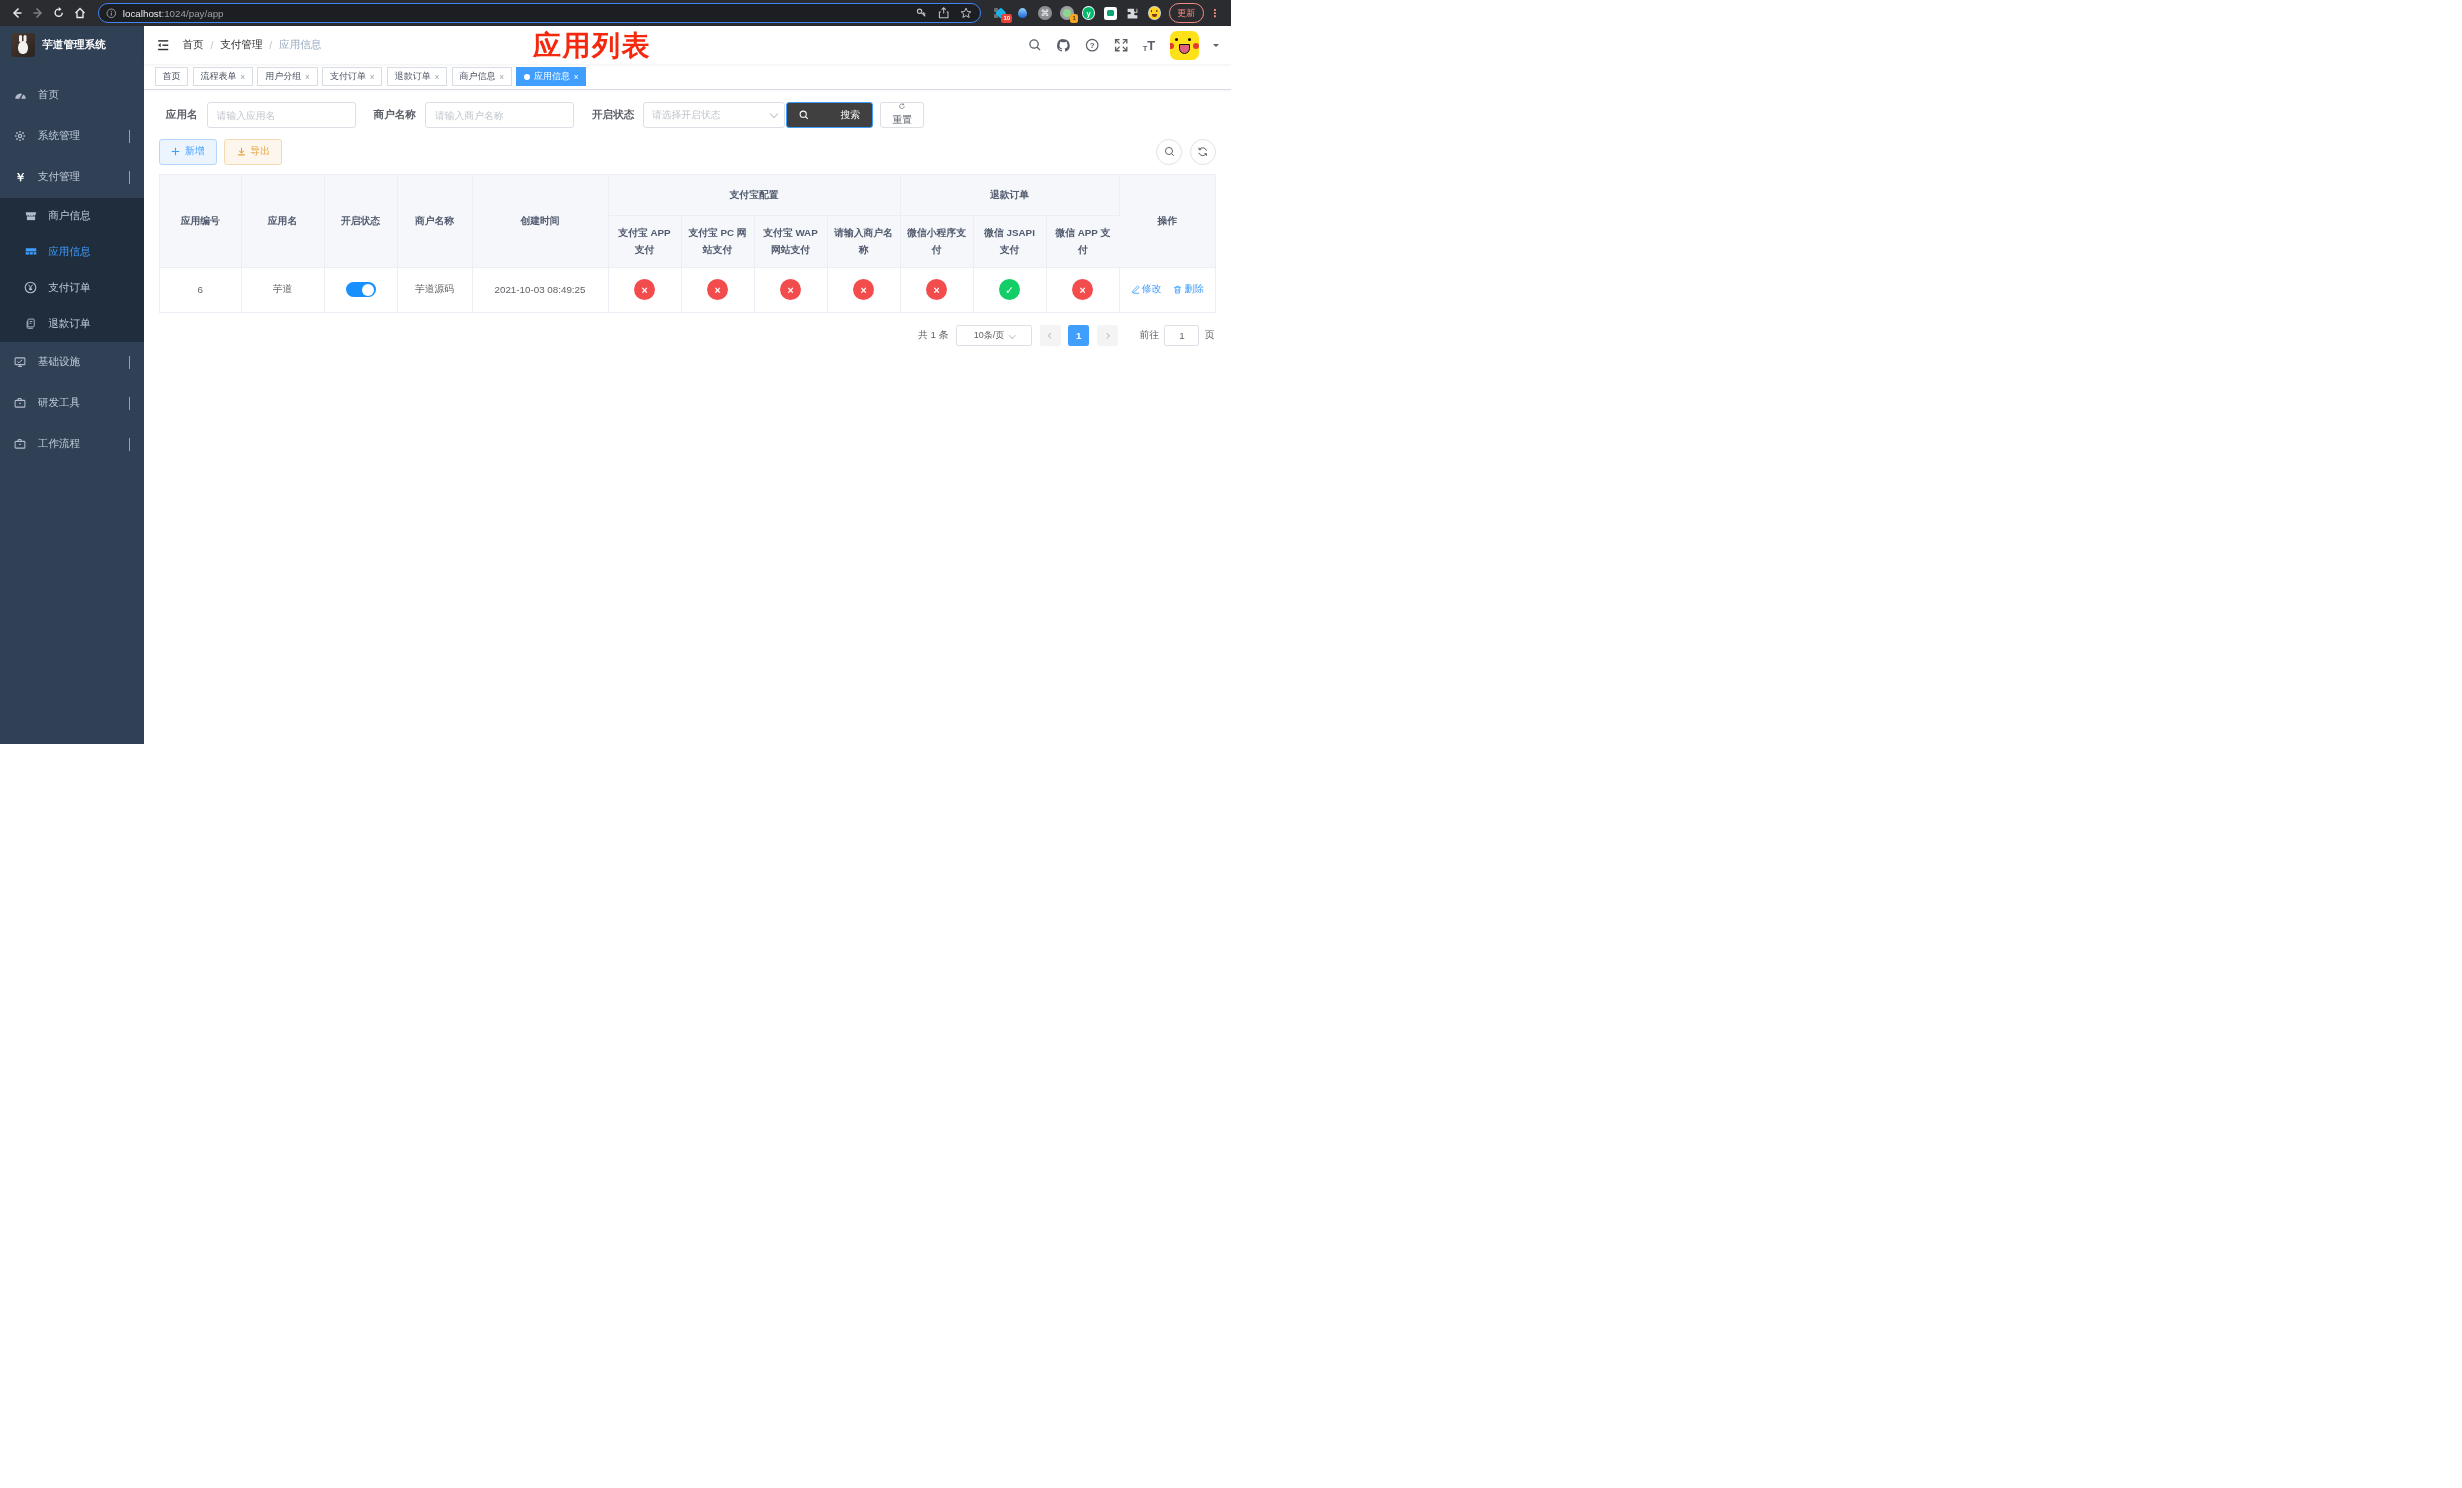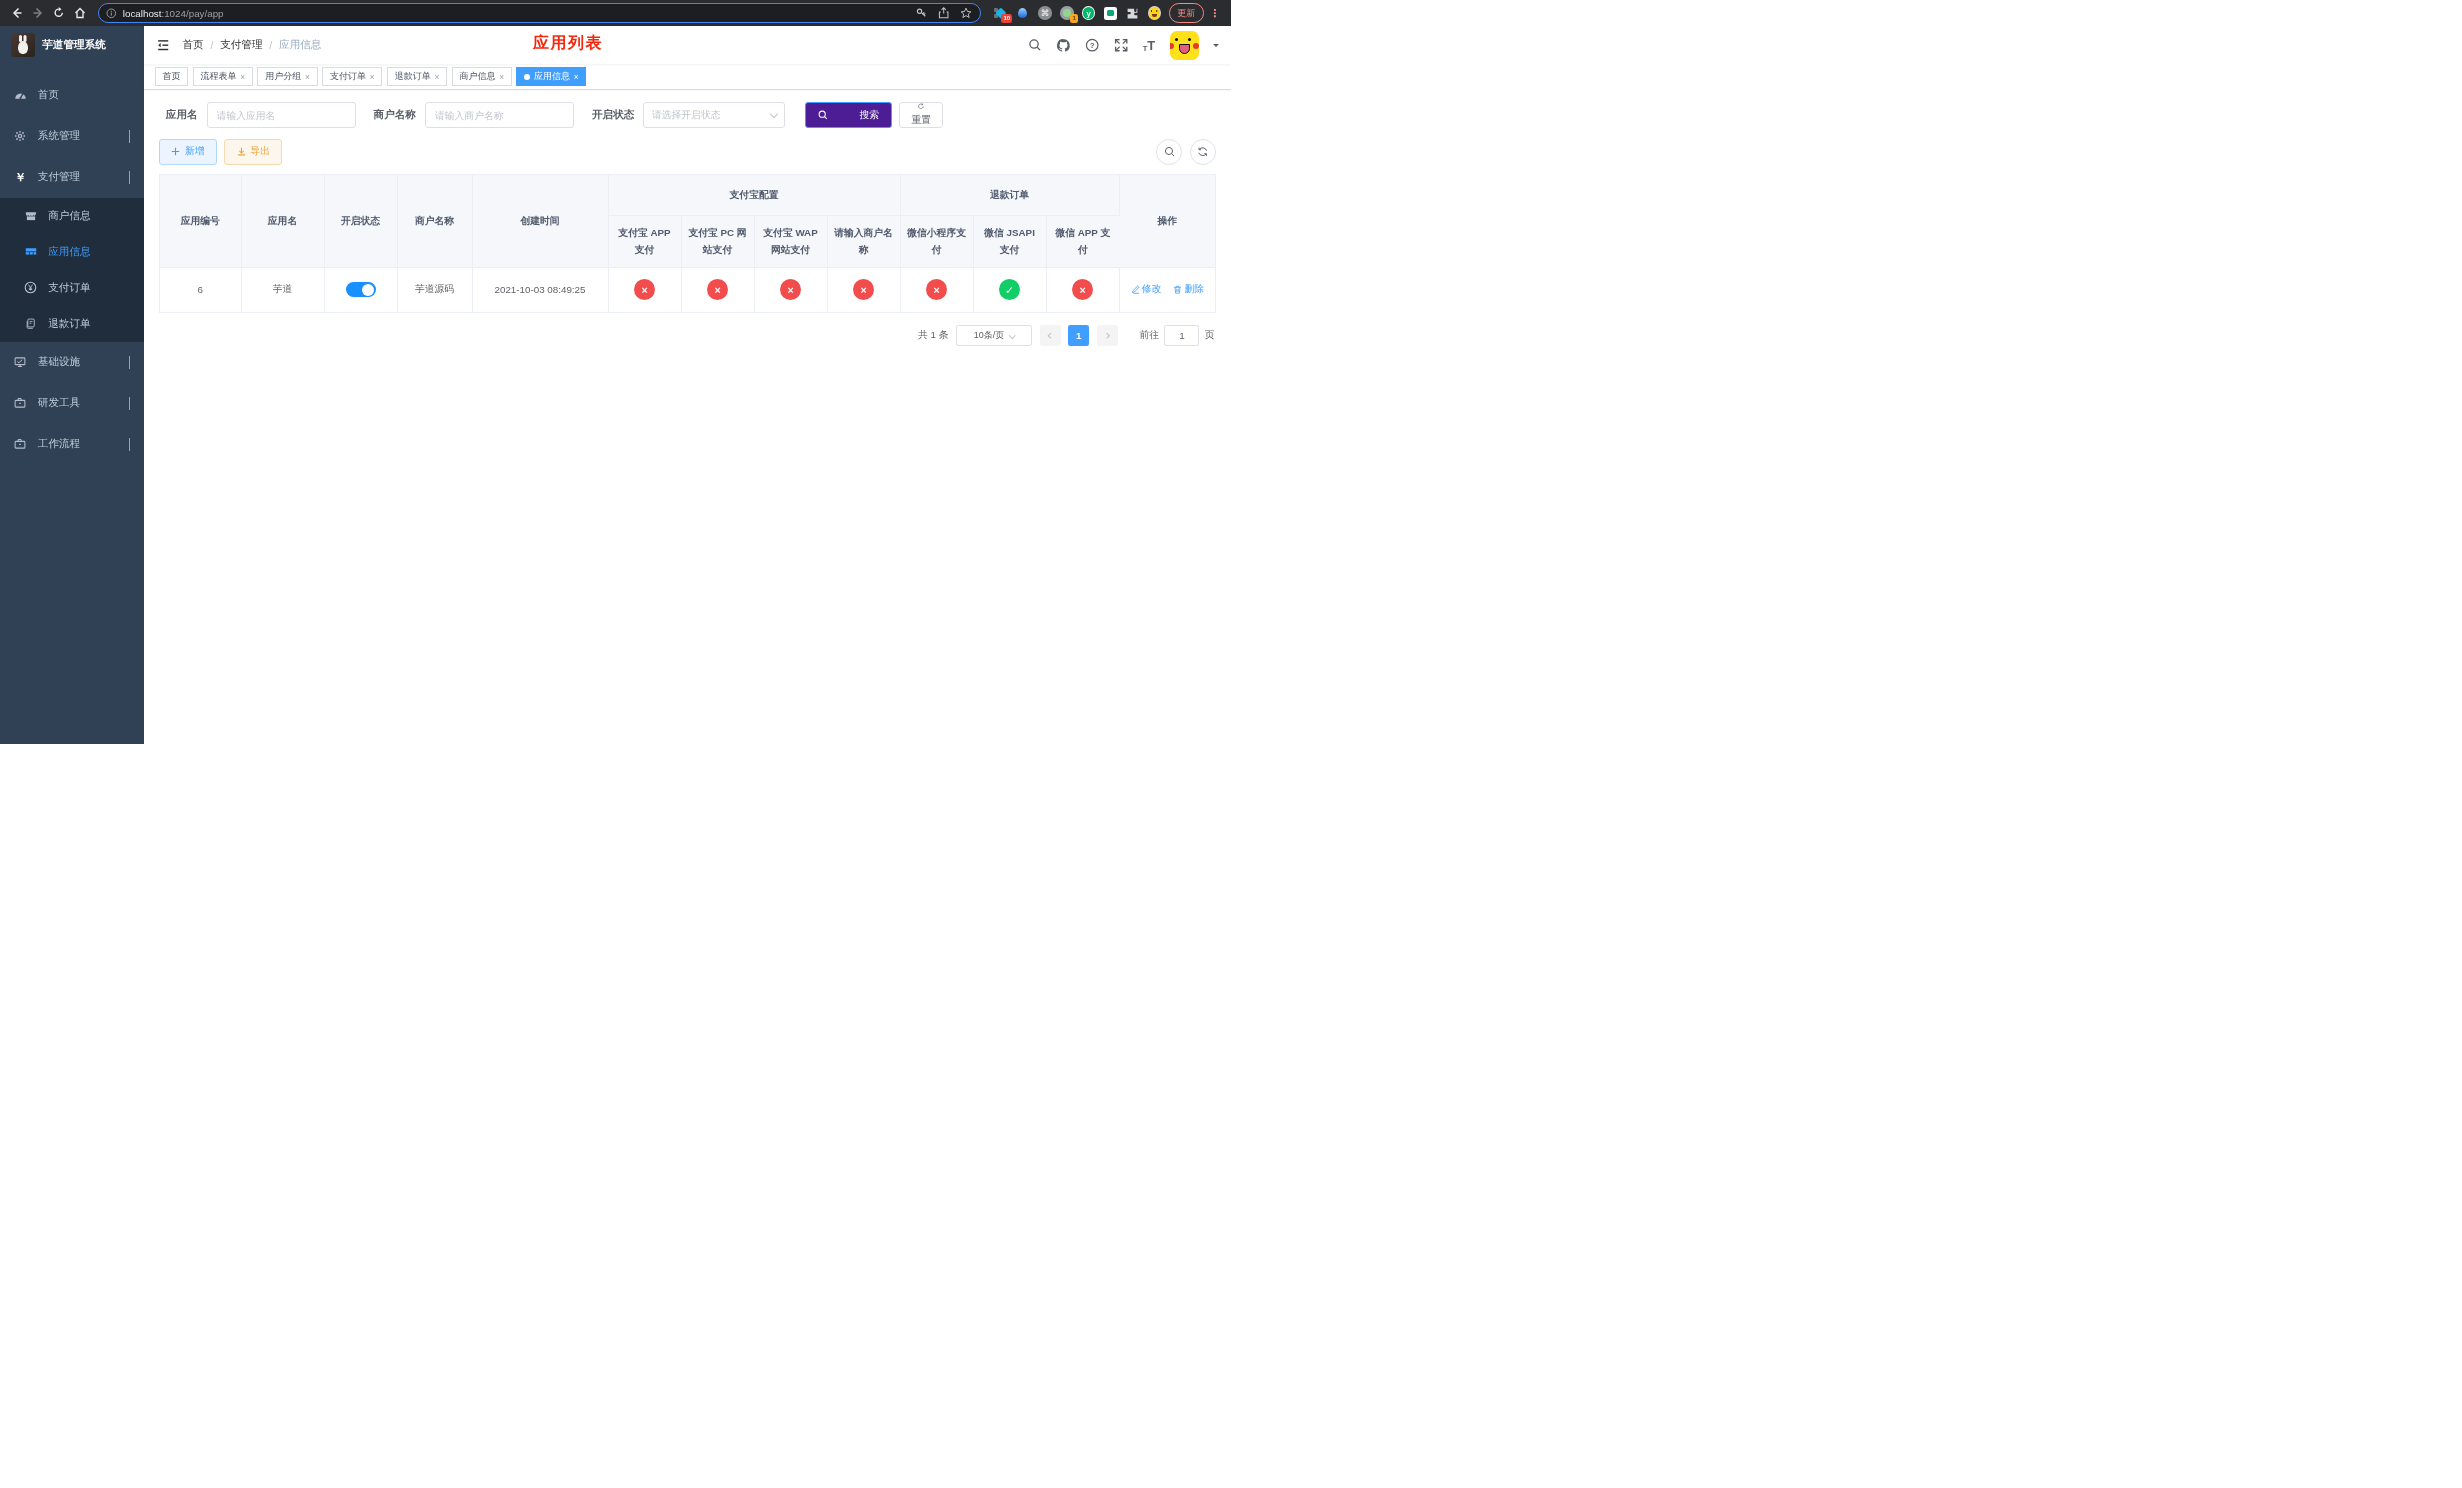--- a/index.html
+++ b/index.html
@@ -66,21 +66,21 @@
 
   .main { flex:1; display:flex; flex-direction:column; min-width:0; background:#fff; }
 
   
   .navbar { height:38px; background:#fff; display:flex; align-items:center; padding:0 12px;
     position:relative; box-shadow:0 0.8px 3px rgba(0,21,41,.08); z-index:3; }
   .fold-btn { margin-right:12px; display:flex; align-items:center; }
   .crumbs { display:flex; align-items:center; gap:6.8px; font-size:10.6px; color:#303133; }
   .crumb-sep { color:#c0c4cc; }
   .crumb.last { color:#97a8be; }
-  .annotation { position:absolute; left:389px; top:7px; font-size:16px; font-weight:800;
+  .annotation { position:absolute; left:389px; top:1px; font-size:28px; font-weight:800;
     color:#f5270d; letter-spacing:1.5px; white-space:nowrap; }
   .nav-right { margin-left:auto; display:flex; align-items:center; gap:14.4px; color:#5a5e66; }
   .fontsize-ico { font-weight:700; color:#5a5e66; display:flex; align-items:flex-end; }
   .fontsize-ico .small { font-size:7.6px; }
   .fontsize-ico .big { font-size:13px; }
   .avatar { width:29px; height:29px; border-radius:6.8px; background:#ffe11a; position:relative; overflow:hidden; }
   .avatar::before { content:""; position:absolute; left:5.3px; top:7.6px; width:3px; height:3px; border-radius:50%; background:#111; box-shadow:13px 0 0 #111; }
   .avatar::after { content:""; position:absolute; left:9px; top:13px; width:9.8px; height:8.3px; background:#e0607e; border:1.5px solid #111; border-radius:0 0 9px 9px; }
   .cheek { position:absolute; width:6px; height:6px; border-radius:50%; background:#e23b2e; top:12px; }
   .cheek.l { left:-1.5px; } .cheek.r { right:-0.8px; }
@@ -101,21 +101,21 @@
   .filter-row { display:flex; align-items:center; font-size:10.6px; color:#5a5e66; }
   .f-label { font-weight:700; margin:0 9px 0 6.8px; white-space:nowrap; }
   .f-input { height:26px; border:0.8px solid #dcdfe6; border-radius:3px; padding:0 9px;
     font-size:9.8px; color:#606266; width:149px; outline:none; }
   .f-input::placeholder { color:#c0c4cc; }
   .f-select { width:142px; height:26px; border:0.8px solid #dcdfe6; border-radius:3px;
     display:flex; align-items:center; padding:0 7.6px; color:#c0c4cc; font-size:9.8px; cursor:pointer; }
   .f-select .chevron { border-color:#c0c4cc; margin-left:auto; margin-top:-1.5px; }
   .btn { height:26px; border-radius:3px; display:inline-flex; align-items:center; gap:4.5px;
     padding:0 11.4px; font-size:9.8px; cursor:pointer; border:0.8px solid transparent; white-space:nowrap; }
-  .btn-primary { background:#4c1d95; border-color:#409eff; color:#fff; margin-left:20px;gap:32px; }
+  .btn-primary { background:#404040; border-color:#409eff; color:#fff; margin-left:1px;gap:32px; }
   .btn-reset { background:#fff; border-color:#dcdfe6; color:#5a5e66; margin-left:7.6px;flex-direction:column; }
   .toolbar-row { margin-top:10.6px; display:flex; align-items:center; }
   .btn-plain-primary { background:#ecf5ff; border-color:#b3d8ff; color:#409eff; }
   .btn-plain-warning { background:#fdf6ec; border-color:#f5dab1; color:#e6a23c; margin-left:7.6px; }
   .tool-right { margin-left:auto; display:flex; gap:7.6px; }
   .circle-btn { width:26px; height:26px; border-radius:50%; border:0.8px solid #dfe3e9; background:#fff;
     display:flex; align-items:center; justify-content:center; color:#606266; cursor:pointer; }
 
   
   .table-wrap { margin-top:9px; border:0.8px solid #ebeef5; }

